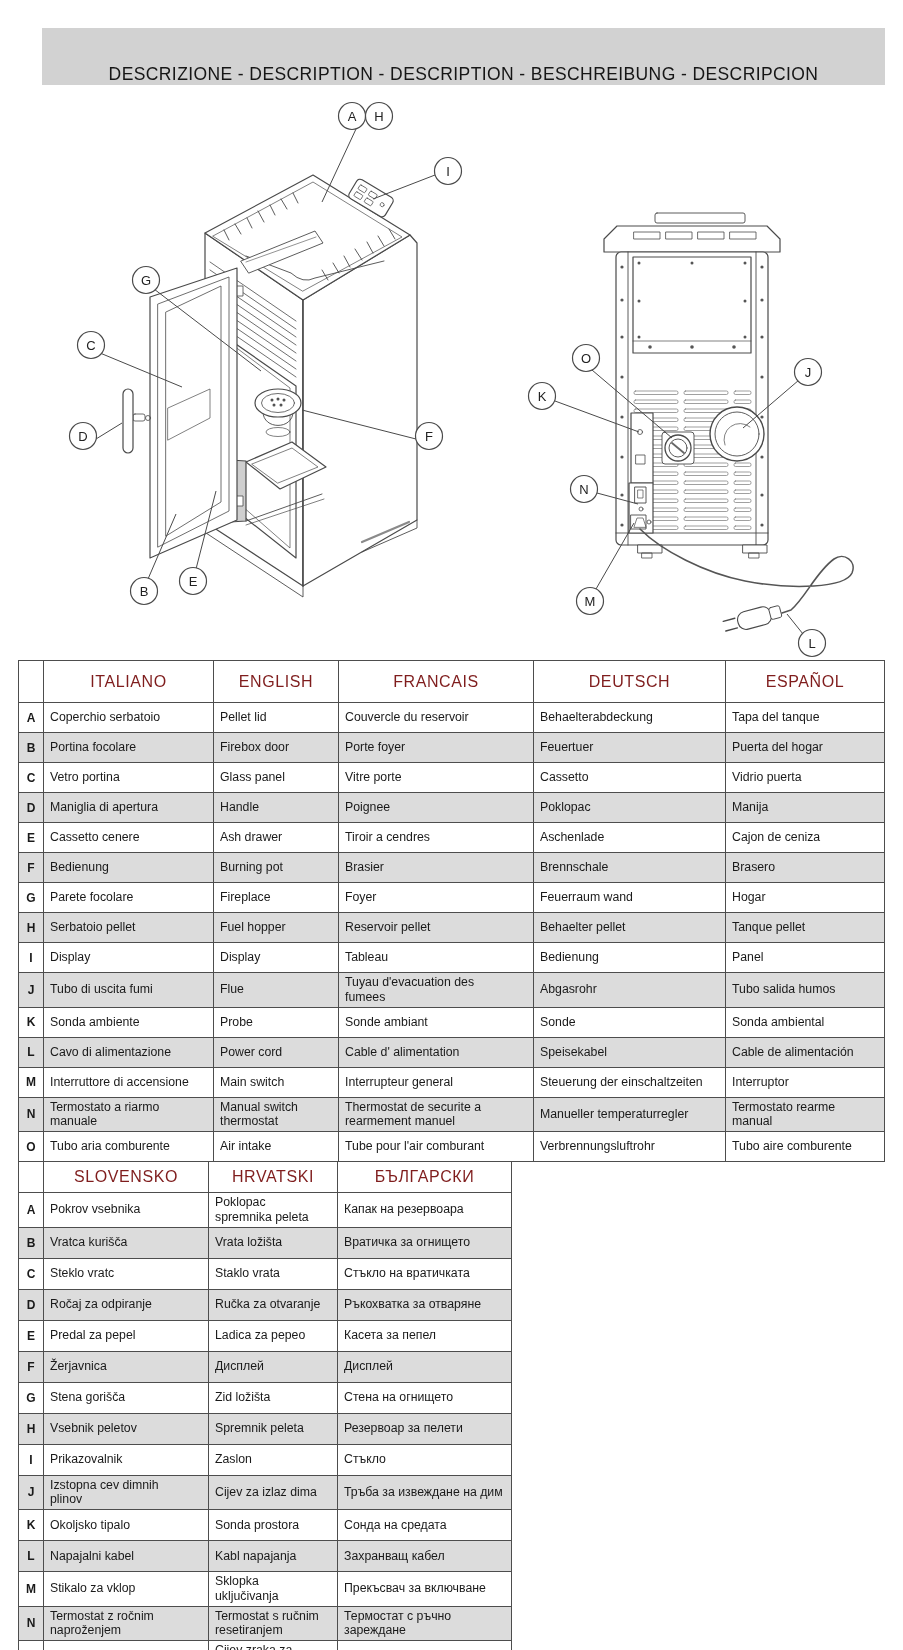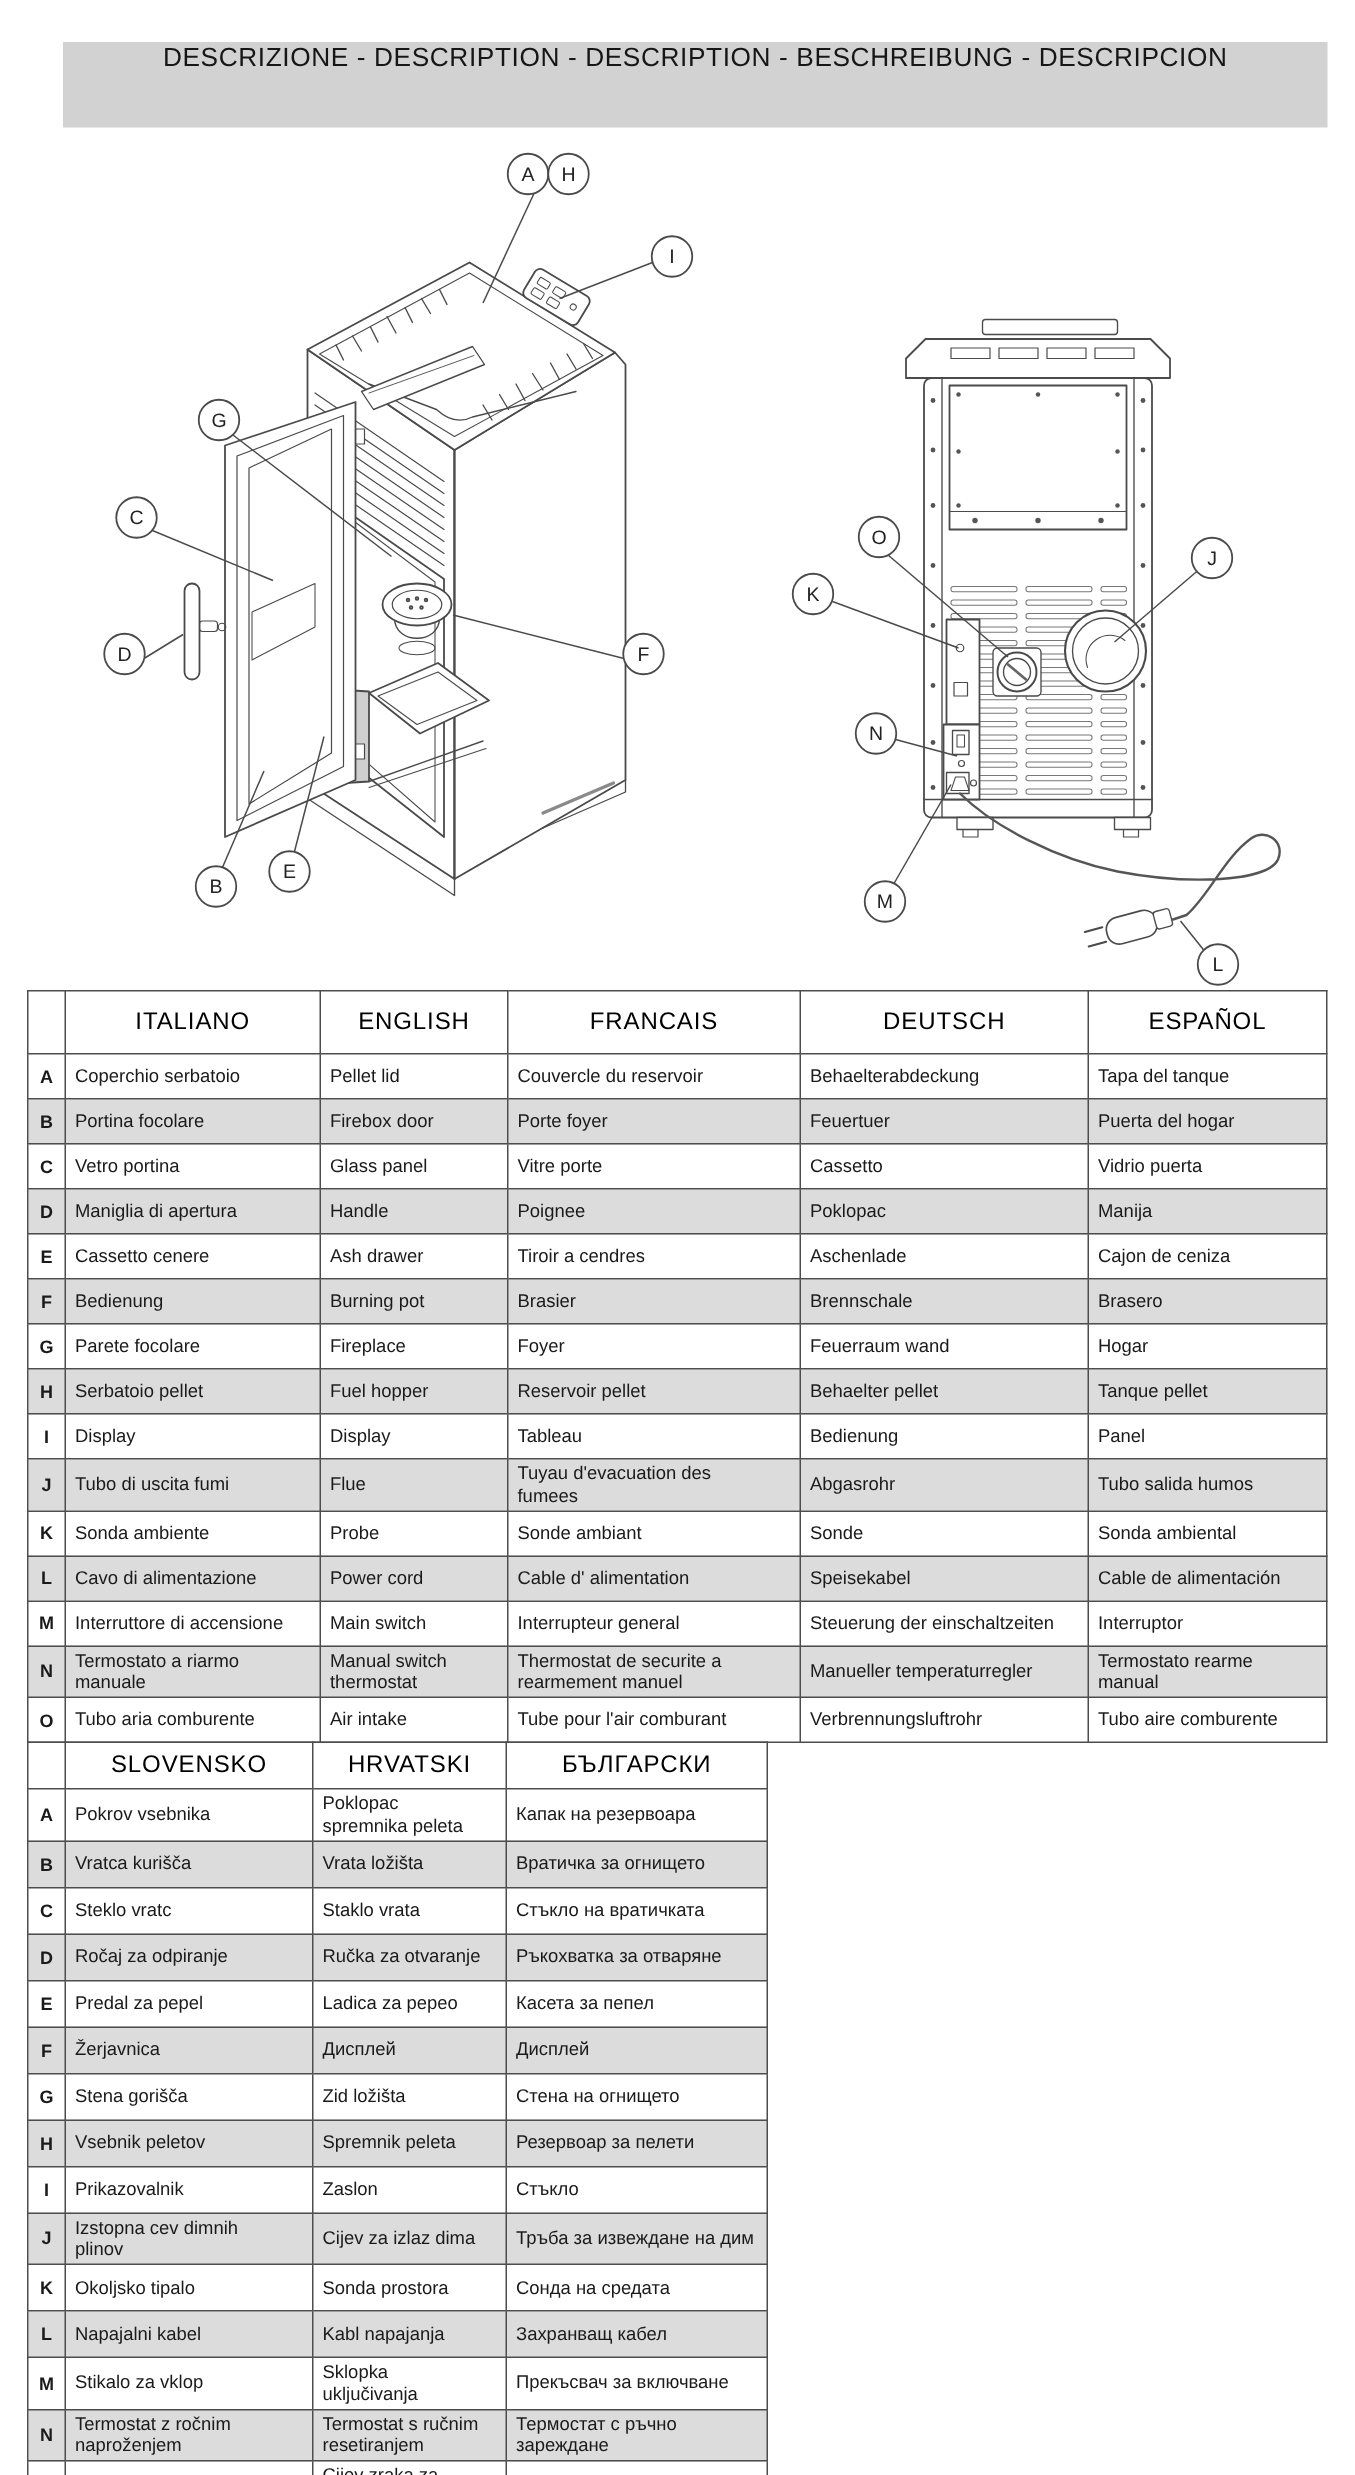--- a/index.html
+++ b/index.html
@@ -1,32 +1,32 @@
 <!DOCTYPE html>
 <html style="--band: #d2d2d2; --shade: #dcdcdc; --line: #4a4a4a;"><head>
 <meta charset="utf-8">
 <style>
   :root { --band:#d2d2d2; --shade:#dcdcdc; --line:#4a4a4a; }
   html,body{margin:0;padding:0;}
   body{width:903px;height:1650px;background:#fff;position:relative;
        font-family:"Liberation Sans","DejaVu Sans",sans-serif;color:#1a1a1a;overflow:hidden;}
   .page{padding:28px 18px 0 18px;}
-  .band{height:57px;background:var(--band);display:flex;align-items:flex-start;justify-content:center;margin-left:24px;}
+  .band{height:57px;background:var(--band);display:flex;align-items:flex-end;justify-content:center;margin-left:24px;}
   .band span{font-size:17.5px;letter-spacing:.4px;color:#161616;white-space:nowrap;}
   .drawings{position:relative;height:575px;width:867px;}
   .drawings svg{position:absolute;}
   #svgFront{left:42px;top:5px;}
   #svgRear{left:482px;top:110px;}
   table{border-collapse:collapse;table-layout:fixed;border:1.6px solid #383838;}
   #t1{width:867px;}
   #t2{width:494px;margin-top:-1px;}
   th,td{border:1px solid #4d4d4d;}
   #t1 thead th{height:39px;}
   #t2 thead th{height:28px;}
-  thead th{font-size:16px;font-weight:400;letter-spacing:.6px;color:#000000;}
+  thead th{font-size:16px;font-weight:400;letter-spacing:.6px;color:#7f1d1d;}
   .lc{width:25px;text-align:center;font-weight:700;font-size:12px;}
   td.cell{font-size:12.3px;padding:2px 6px;white-space:pre-line;line-height:1.2;height:25px;vertical-align:middle;}
   #t2 td.cell{height:26px;}
   tbody tr.shade{background:var(--shade);}
   .stroke{stroke:var(--line);fill:none;stroke-width:1.2;stroke-linejoin:round;stroke-linecap:round;}
   .callout circle{fill:#fff;stroke:var(--line);stroke-width:1.2;}
   .callout text{font-size:13px;fill:#222;font-family:"Liberation Sans","DejaVu Sans",sans-serif;}
   .lead{stroke:var(--line);stroke-width:1;fill:none;}
 </style>
 </head>

